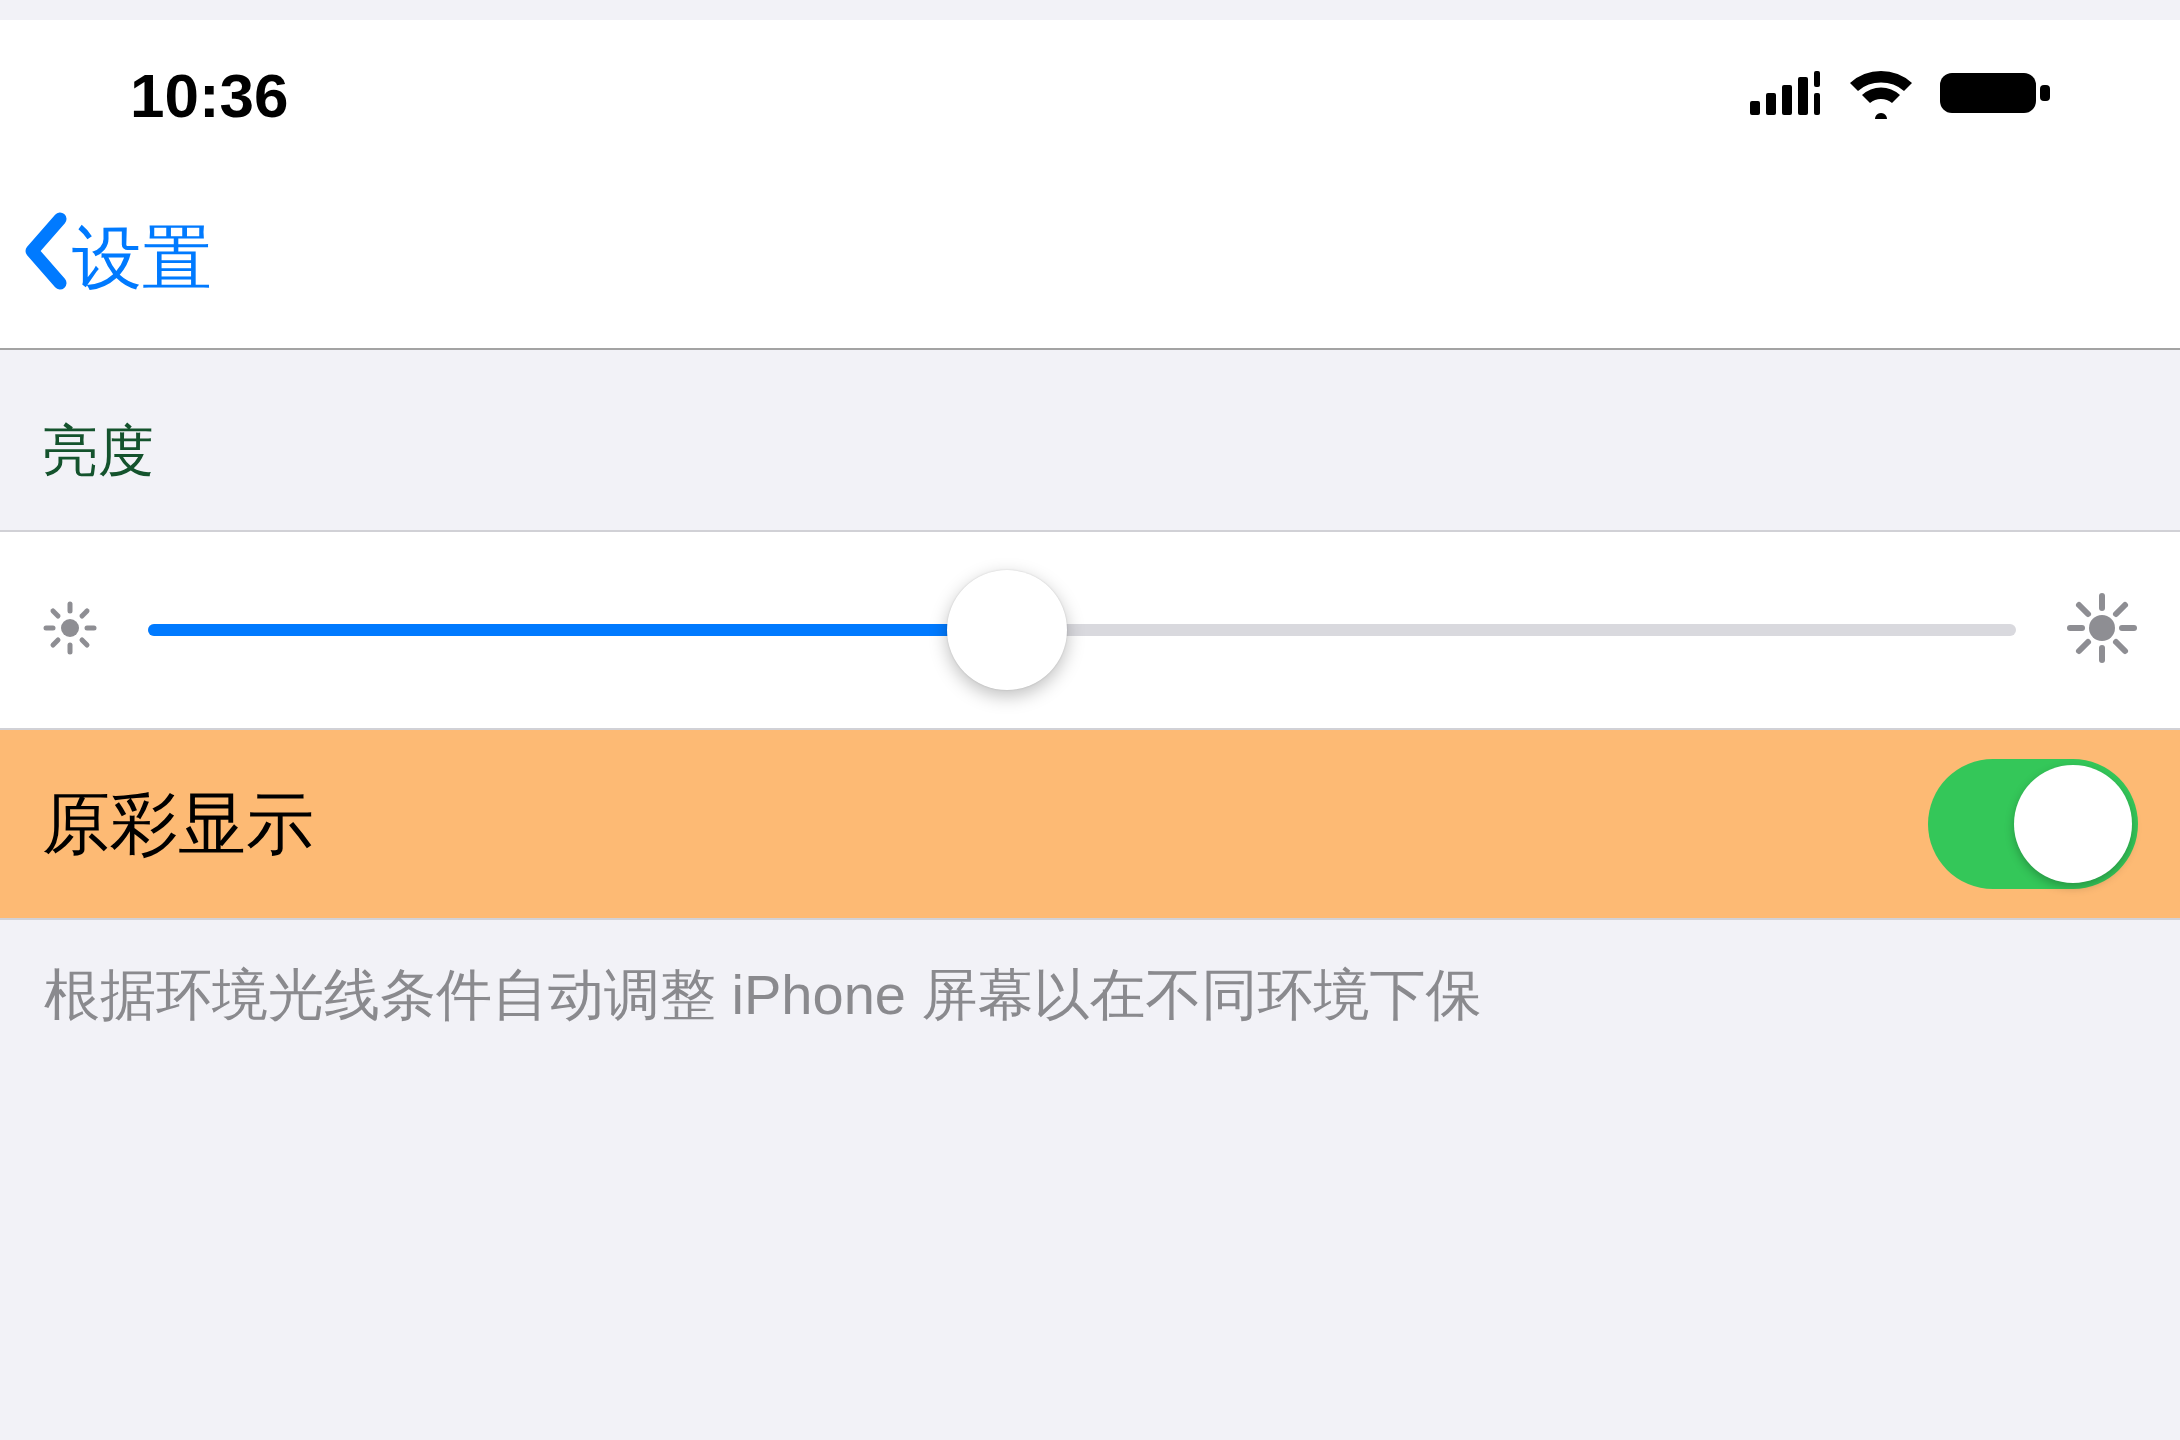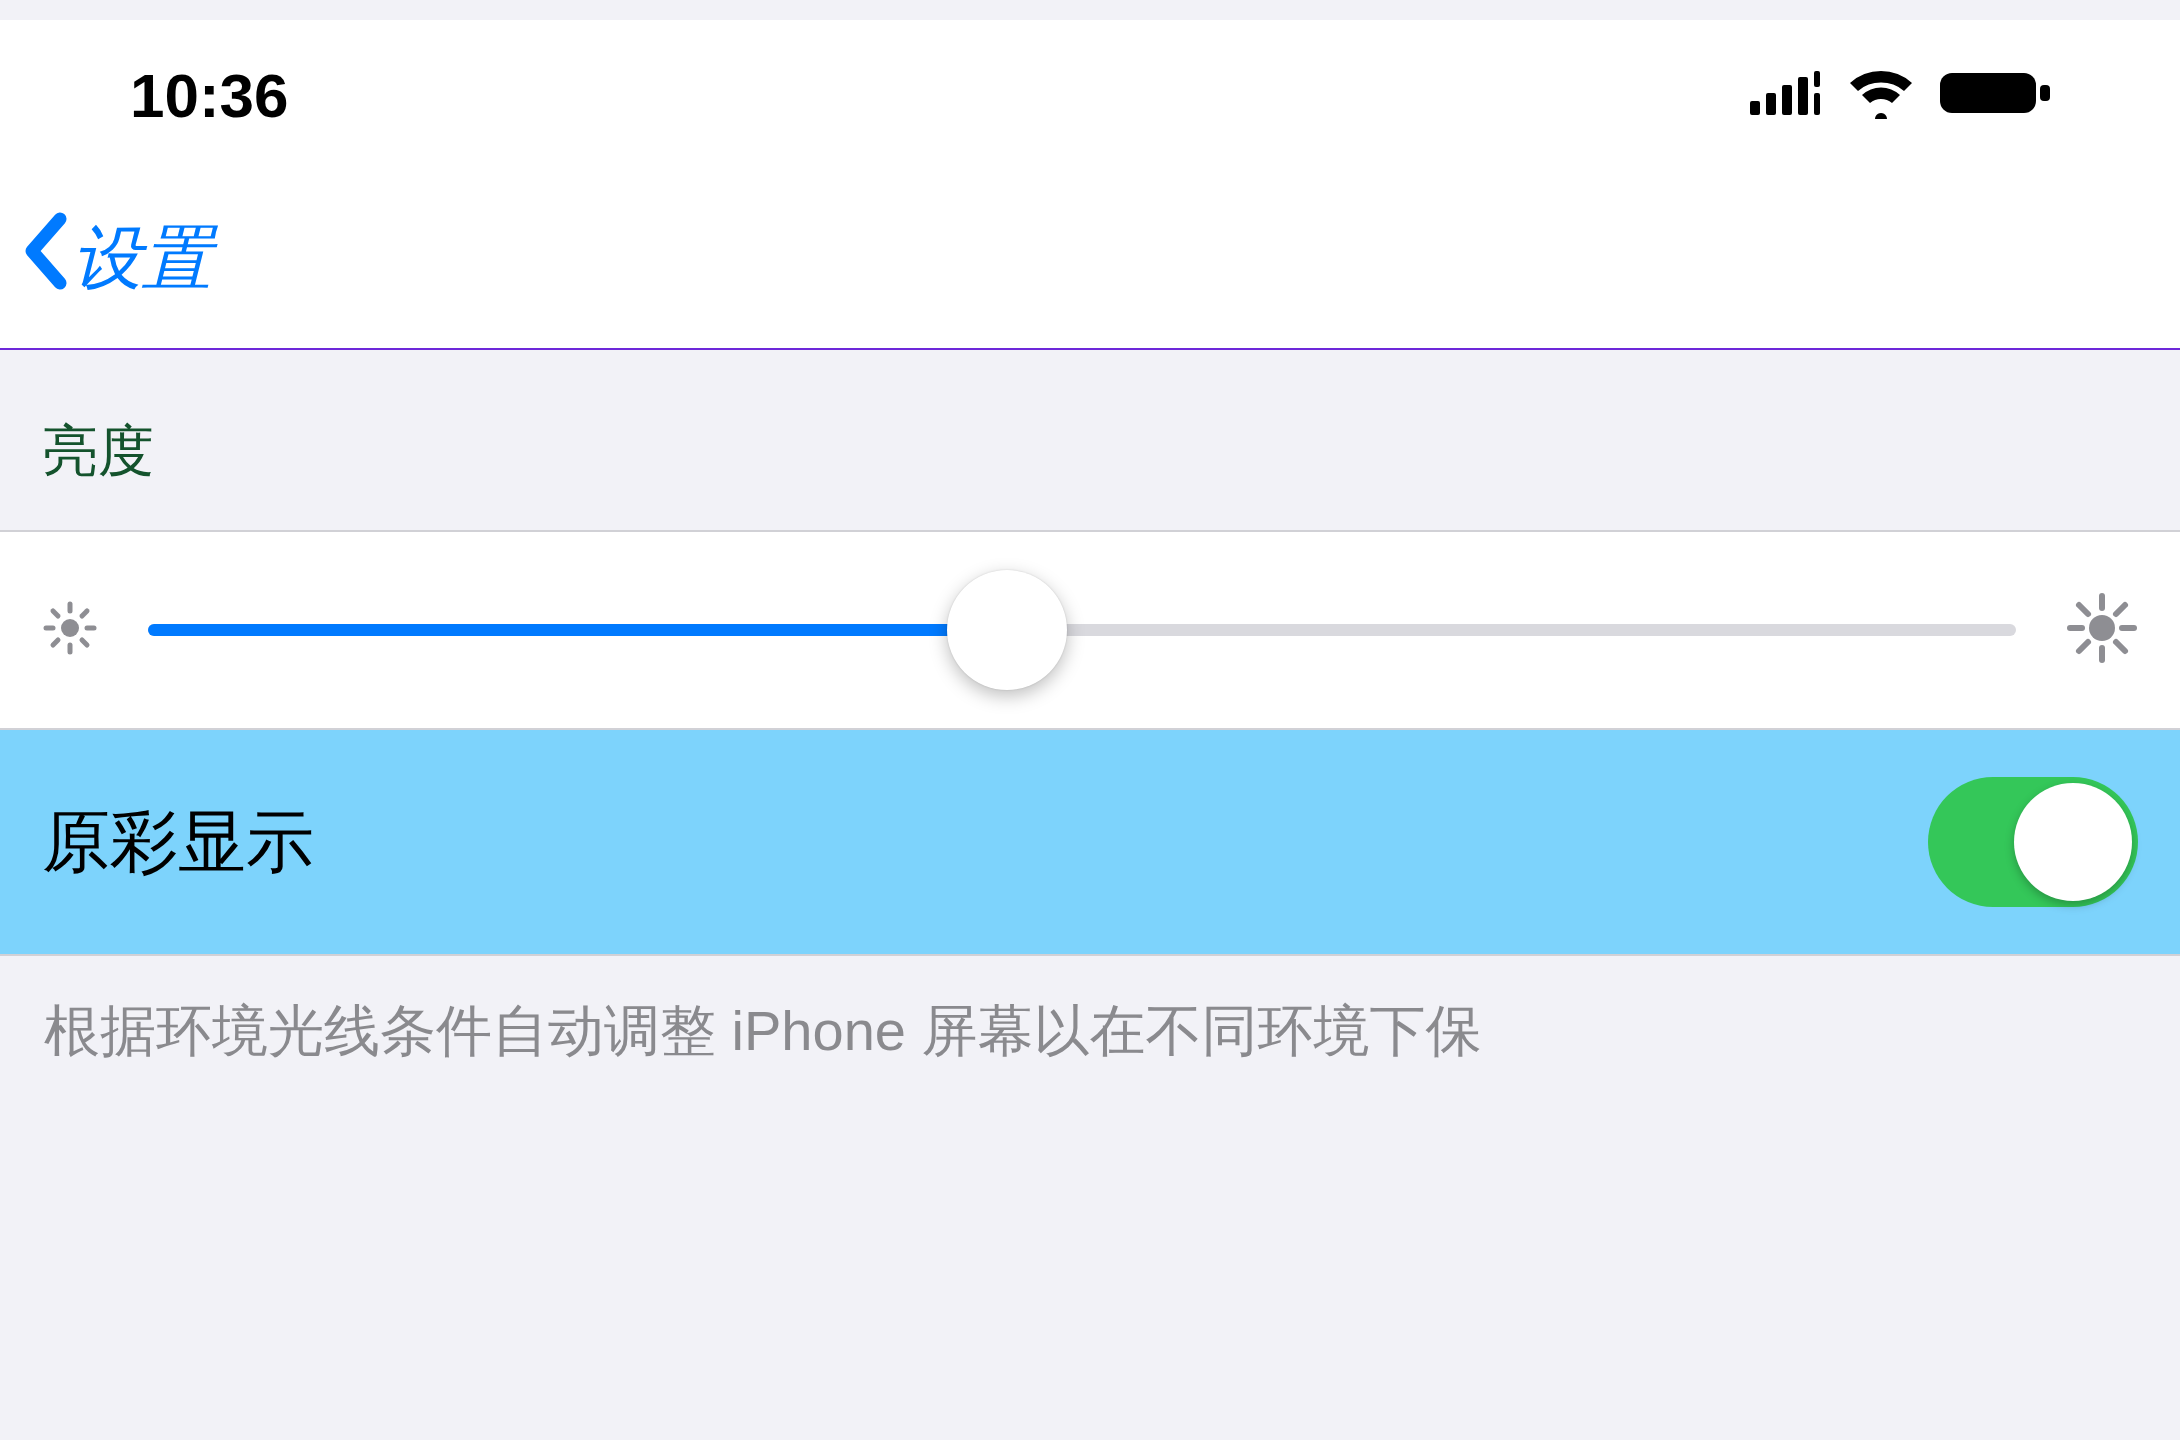--- a/index.html
+++ b/index.html
@@ -32,22 +32,21 @@
       gap: 24px;
     }
 
     
     .nav-bar {
       height: 180px;
       background: #fff;
       position: relative;
       display: flex;
       align-items: center;
-      border-bottom: 2px solid #6d28d9;
-      font-style: italic;
+      border-bottom: 2px solid #a3a3a3;
     }
     .nav-back {
       position: absolute;
       left: 20px;
       display: flex;
       align-items: center;
       color: #007aff;
       font-size: 70px;
     }
     .nav-back-chevron {
@@ -111,22 +110,22 @@
       width: 120px;
       height: 120px;
       background: #fff;
       border-radius: 50%;
       box-shadow: 0 6px 18px rgba(0,0,0,0.25), 0 0 2px rgba(0,0,0,0.15);
       transform: translateX(-50%);
     }
 
     
     .toggle-row {
-      background: #7dd3fc;
-      height: 226px;
+      background: #fdba74;
+      height: 190px;
       display: flex;
       align-items: center;
       justify-content: space-between;
       padding: 0 42px;
       border-bottom: 2px solid #d1d1d6;
       font-size: 68px;
     }
     .toggle {
       width: 210px;
       height: 130px;

